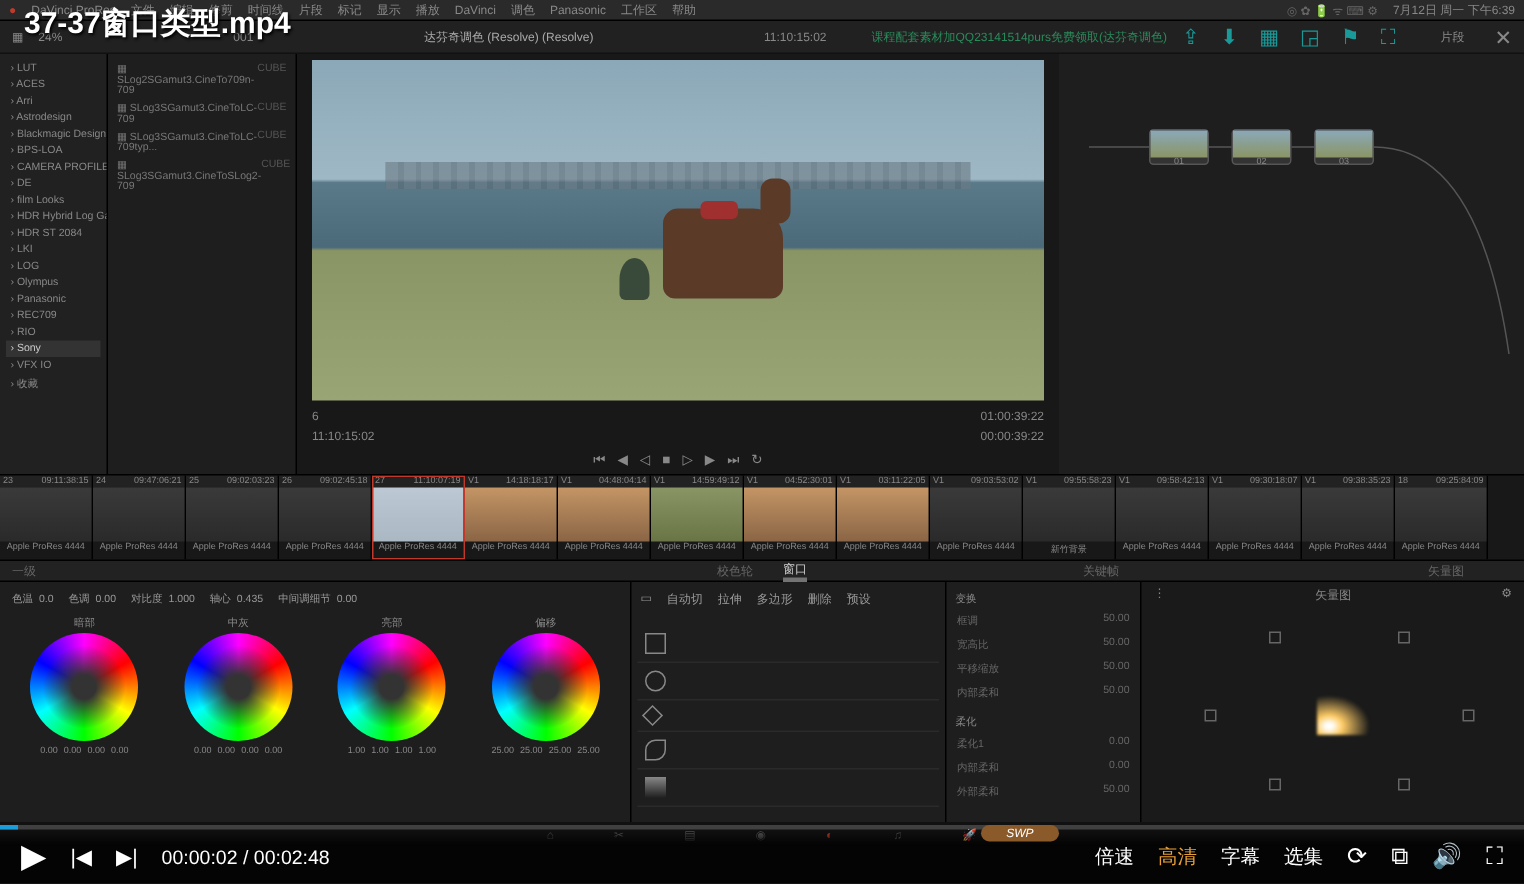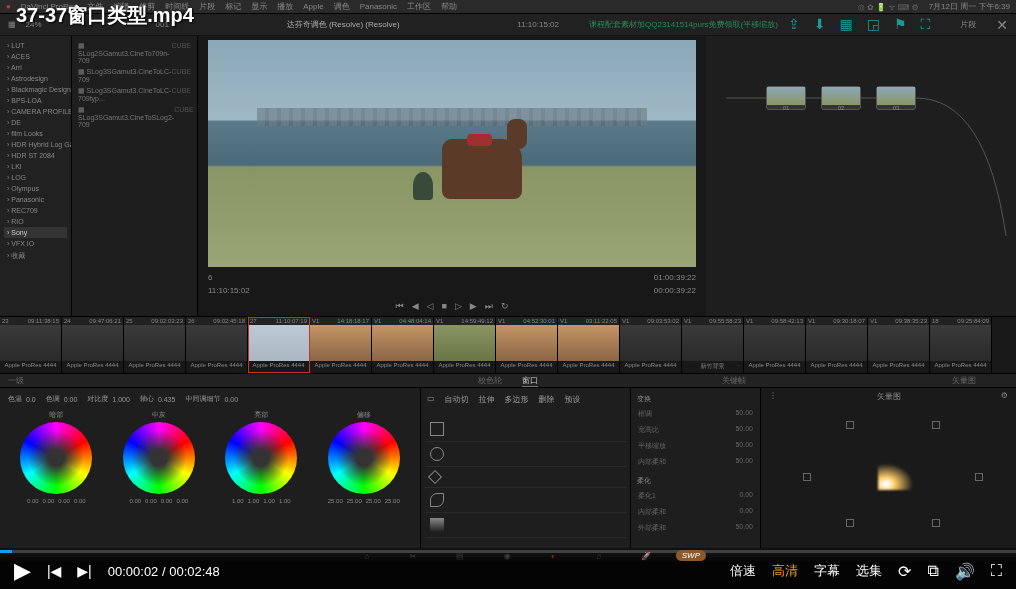--- a/index.html
+++ b/index.html
@@ -67,21 +67,21 @@
 .thumb-item .img.sky { background: linear-gradient(#bcc8d4, #aab8c4); }
 .thumb-item .img.room { background: linear-gradient(#3a3a3a, #2a2a2a); }
 .thumb-item .img.field { background: linear-gradient(#8a9565, #6a7545); }
 .thumb-item .img.sunset { background: linear-gradient(#c49565, #8a6545); }
 .thumb-item .lbl { font-size: 6px; color: #888; text-align: center; padding: 1px; }
 .thumb-item.active { outline: 1px solid #c0392b; outline-offset: -1px; }
 
 
 .page-tabs { height: 14px; background: #222; display: flex; align-items: center; justify-content: center; gap: 20px; font-size: 8px; color: #666; border-bottom: 1px solid #000; padding: 0 8px; }
 .page-tabs .tab { cursor: pointer; }
-.page-tabs .tab.active { color: #ccc; border-bottom: 1px solid #737373; }
+.page-tabs .tab.active { color: #ccc; border-bottom: 3px solid #737373; }
 
 
 .bottom-panels { display: flex; height: 160px; background: #1a1a1a; }
 
 
 .color-wheels { width: 420px; background: #1e1e1e; padding: 4px; }
 .wheel-header { display: flex; gap: 10px; padding: 2px 4px; font-size: 7px; }
 .wheel-header .param { display: flex; gap: 4px; align-items: center; }
 .wheel-row { display: flex; gap: 6px; padding: 4px; }
 .wheel-box { flex: 1; display: flex; flex-direction: column; align-items: center; }
@@ -114,21 +114,21 @@
 
 
 .page-switcher { height: 16px; background: #111; display: flex; align-items: center; justify-content: center; gap: 40px; font-size: 8px; color: #555; }
 
 
 .player-controls { position: absolute; bottom: 0; left: 0; right: 0; height: 36px; background: linear-gradient(transparent, rgba(0,0,0,0.85) 30%); display: flex; align-items: center; padding: 0 14px; gap: 16px; z-index: 200; }
 .player-controls .play-btn { color: #fff; font-size: 22px; cursor: pointer; }
 .player-controls .skip-btn { color: #fff; font-size: 14px; cursor: pointer; }
 .player-controls .time { color: #fff; font-size: 13px; }
 .player-controls .spacer { flex: 1; }
-.player-controls .swp-badge { background: #8a5a2a; color: #fff; font-size: 8px; padding: 1px 6px; border-radius: 8px; font-style: italic; position: absolute; right: 310px; bottom: 28px; }
+.player-controls .swp-badge { background: #8a5a2a; color: #fff; font-size: 8px; padding: 1px 17px; border-radius: 8px; font-style: italic; position: absolute; right: 310px; bottom: 28px; }
 .player-controls .ctrl-label { color: #fff; font-size: 13px; cursor: pointer; }
 .player-controls .ctrl-label.active { color: #e8a038; }
 .player-controls .ctrl-icon { color: #fff; font-size: 16px; cursor: pointer; }
 
 
 .progress-bar { position: absolute; bottom: 36px; left: 0; right: 0; height: 3px; background: rgba(255,255,255,0.2); z-index: 200; }
 .progress-bar .fill { height: 100%; width: 1.2%; background: #1a9dd9; }
 </style>
 </head>
 <body>
@@ -139,37 +139,37 @@
   <span class="apple">●</span>
   <span>DaVinci ProRes</span>
   <span>文件</span>
   <span>编辑</span>
   <span>修剪</span>
   <span>时间线</span>
   <span>片段</span>
   <span>标记</span>
   <span>显示</span>
   <span>播放</span>
-  <span>Apple</span>
+  <span>DaVinci</span>
   <span>调色</span>
   <span>Panasonic</span>
   <span>工作区</span>
   <span>帮助</span>
   <span class="spacer"></span>
   <span class="right-icons">◎ ✿ 🔋 ᯤ ⌨ ⚙</span>
   <span>7月12日 周一 下午6:39</span>
 </div>
 
 <div class="toolbar">
   <span>▦</span>
   <span>24%</span>
   <span style="margin-left:104px">001</span>
   <span class="center-title">达芬奇调色 (Resolve) (Resolve)</span>
   <span class="tc">11:10:15:02</span>
-  <span style="color:#2a8a5a;font-size:8px;margin-left:20px">课程配套素材加QQ23141514purs免费领取(平移缩放)</span>
+  <span style="color:#2a8a5a;font-size:8px;margin-left:20px">课程配套素材加QQ23141514purs免费领取(达芬奇调色)</span>
   <div class="top-icons">
     <span>⇪</span>
     <span>⬇</span>
     <span>▦</span>
     <span>◲</span>
     <span>⚑</span>
     <span>⛶</span>
   </div>
   <span class="clips-label">片段</span>
   <span class="close-x">✕</span>

